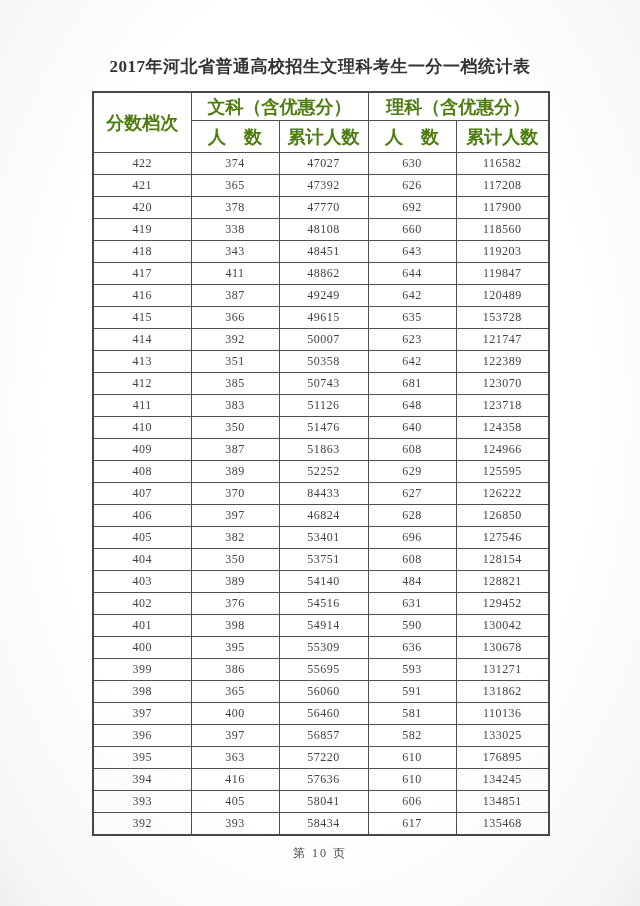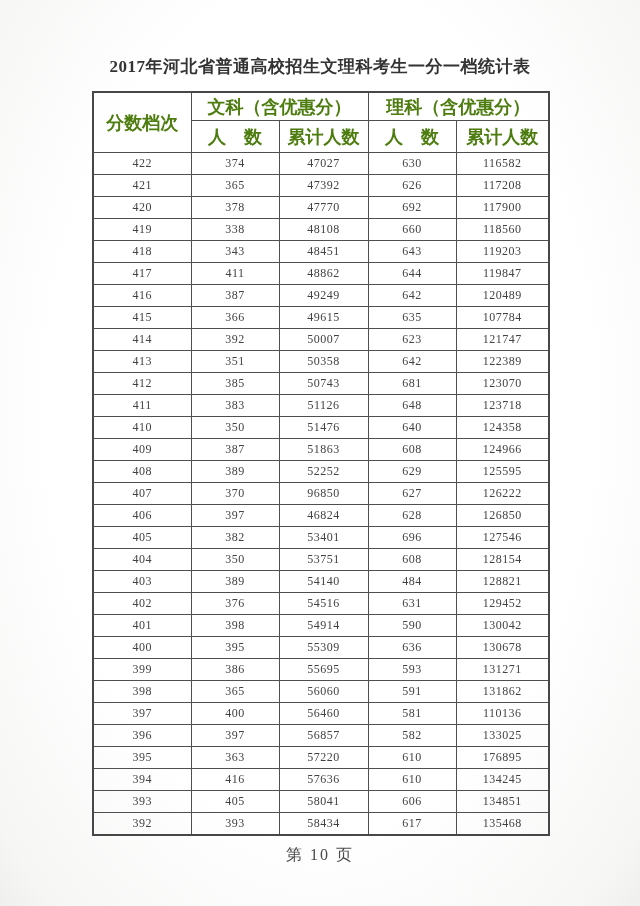--- a/index.html
+++ b/index.html
@@ -63,21 +63,21 @@
     height: 21px;
     font-size: 12px;
     color: #424242;
     letter-spacing: 0.5px;
   }
   .footer {
     width: 456px;
     margin-left: 92px;
     margin-top: 9px;
     text-align: center;
-    font-size: 16px;
+    font-size: 12px;
     color: #4a4a4a;
     letter-spacing: 2px;
   }
 </style>
 </head>
 <body>
 
 <div class="page">
 
   <h1 class="title">2017年河北省普通高校招生文理科考生一分一档统计表</h1>
@@ -151,21 +151,21 @@
           <td>387</td>
           <td>49249</td>
           <td>642</td>
           <td>120489</td>
         </tr>
         <tr>
           <td>415</td>
           <td>366</td>
           <td>49615</td>
           <td>635</td>
-          <td>107784</td>
+          <td>153728</td>
         </tr>
         <tr>
           <td>414</td>
           <td>392</td>
           <td>50007</td>
           <td>623</td>
           <td>121747</td>
         </tr>
         <tr>
           <td>413</td>
@@ -205,21 +205,21 @@
         <tr>
           <td>408</td>
           <td>389</td>
           <td>52252</td>
           <td>629</td>
           <td>125595</td>
         </tr>
         <tr>
           <td>407</td>
           <td>370</td>
-          <td>96850</td>
+          <td>84433</td>
           <td>627</td>
           <td>126222</td>
         </tr>
         <tr>
           <td>406</td>
           <td>397</td>
           <td>46824</td>
           <td>628</td>
           <td>126850</td>
         </tr>

